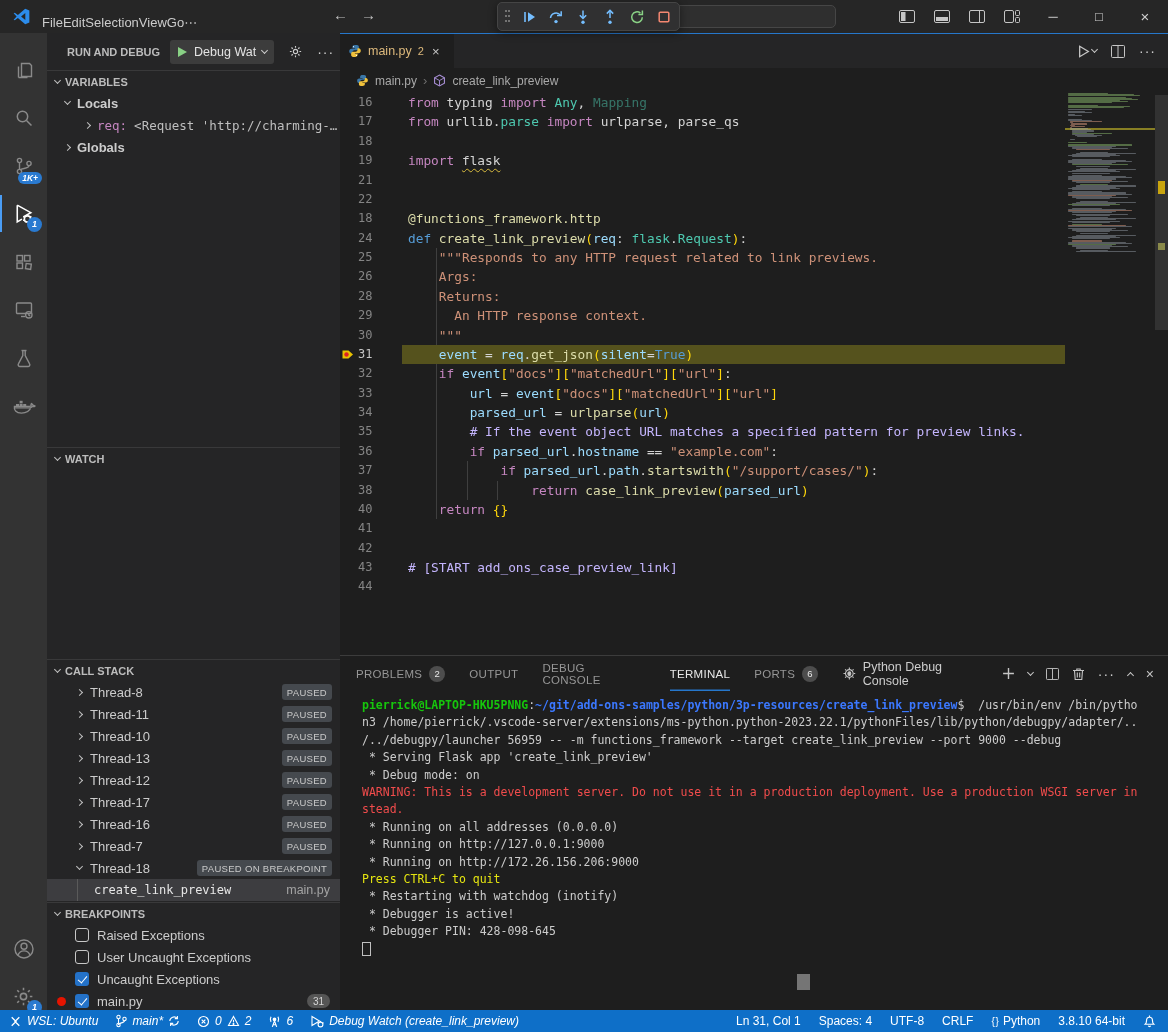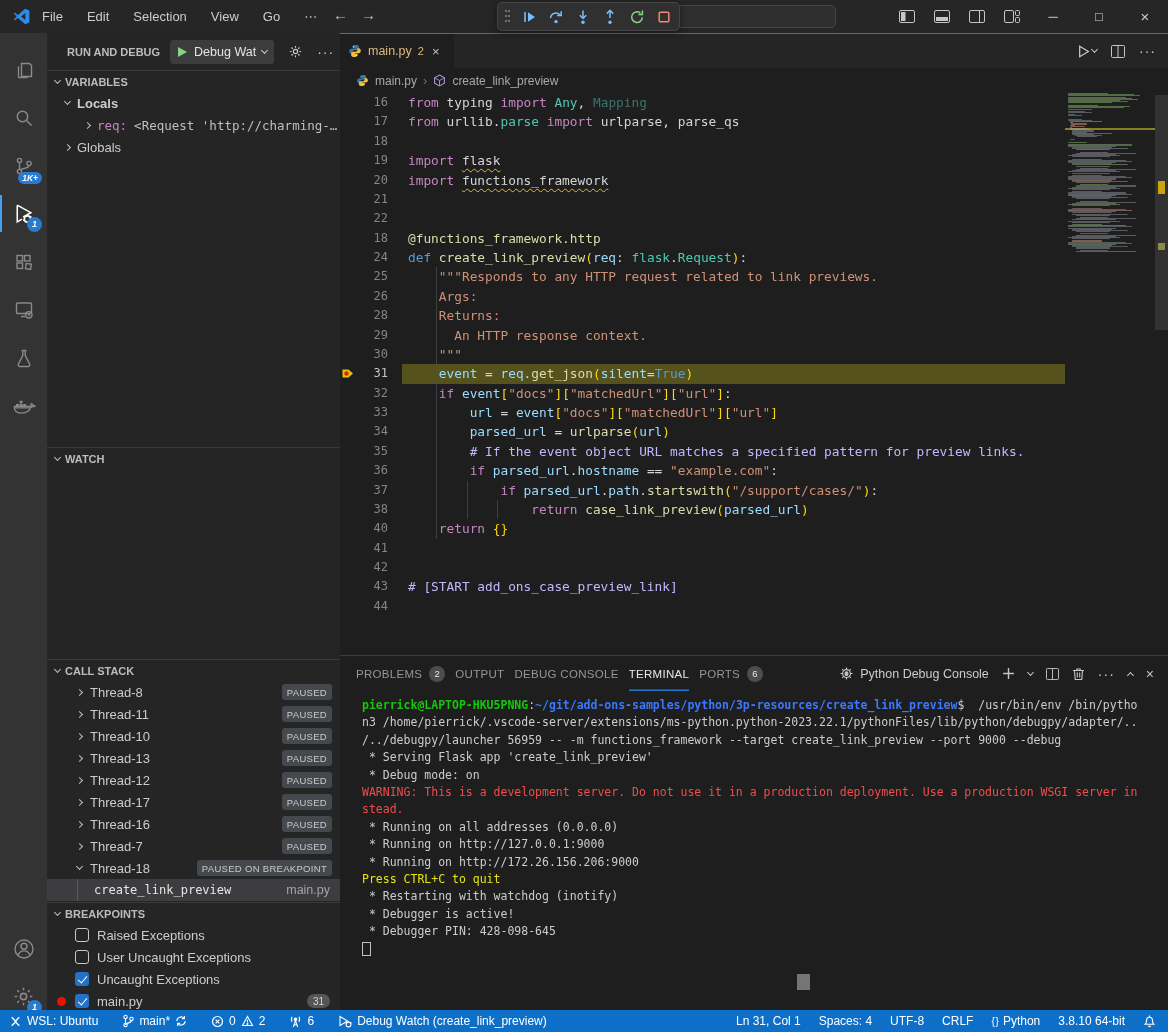--- a/index.html
+++ b/index.html
@@ -3,21 +3,21 @@
 <meta charset="utf-8">
 <style>
   * { box-sizing: border-box; margin: 0; padding: 0; }
   html,body { width:1168px; height:1032px; overflow:hidden; background:#1e1e1e;
     font-family:"Liberation Sans",sans-serif; -webkit-font-smoothing:antialiased; }
   .app { position:relative; width:1168px; height:1032px; background:#1e1e1e; color:#ccc; }
 
   
   .titlebar { position:absolute; top:0; left:0; width:1168px; height:33px; background:#262626; z-index:20; }
   .vslogo { position:absolute; left:13px; top:8px; }
-  .menus { position:absolute; left:42px; top:0; height:33px; display:flex; align-items:center; gap:24px; }
+  .menus { position:absolute; left:42px; top:6px; height:33px; display:flex; align-items:center; }
   .menu { font-size:13px; color:#cccccc; cursor:default; }
   .navarrow { position:absolute; top:6px; font-size:15px; color:#c0c0c0; }
   .cmdcenter { position:absolute; left:560px; top:5px; width:276px; height:23px; background:#2f2f2f;
     border:1px solid #464646; border-radius:5px; overflow:hidden; }
   .cmdcenter span { display:block; padding:3px 0 0 4px; font-size:12px; color:#9d9d9d; white-space:nowrap; }
   .dbgtoolbar { position:absolute; left:497px; top:2px; height:29px; background:#303031; border:1px solid #454545;
     border-radius:5px; box-shadow:0 2px 8px rgba(0,0,0,.45); display:flex; align-items:center; padding:0 7px; gap:11px; z-index:30; }
   .grip { width:5px; height:13px; position:relative; }
   .grip i { position:absolute; width:2px; height:2px; background:#8a8a8a; border-radius:50%;
     box-shadow:3px 0 0 #8a8a8a, 0 5px 0 #8a8a8a, 3px 5px 0 #8a8a8a, 0 10px 0 #8a8a8a, 3px 10px 0 #8a8a8a; }
@@ -75,59 +75,59 @@
   .tab-badge { font-size:11px; color:#ddb97c; }
   .tab-close { color:#c5c5c5; font-size:13px; margin-left:2px; }
   .ed-actions { margin-left:auto; display:flex; align-items:center; gap:14px; padding-right:12px; color:#c5c5c5; }
   .crumbs { position:absolute; top:35px; left:0; right:0; height:25px; display:flex; align-items:center; gap:6px; padding-left:16px;
     font-size:12px; color:#a9a9a9; background:#1e1e1e; }
   .crumb-sep { color:#6e6e6e; font-size:13px; }
 
   .codearea { position:absolute; top:60px; left:0; right:0; height:562px; background:#1e1e1e; overflow:hidden; }
   #code-lines { position:absolute; left:0; top:0; right:103px; bottom:0; overflow:hidden; }
   .line { position:relative; height:19.38px; font-family:"DejaVu Sans Mono",monospace; font-size:12.8px; line-height:19.38px; white-space:pre; }
-  .line .ln { position:absolute; left:18px; width:30px; text-align:right; color:#858585; font-size:12px; z-index:2; }
+  .line .ln { position:absolute; left:18px; width:30px; color:#858585; font-size:12px; z-index:2; }
   .line .ltext { position:absolute; left:68px; z-index:2; }
   .line .guide { position:absolute; top:0; bottom:0; width:1px; background:#3f3f3f; z-index:1; }
   .line.cur::after { content:""; position:absolute; left:62px; right:0; top:0; bottom:0; background:var(--curline); z-index:0; }
   .line.cur .ln { color:#c6c6c6; }
   .cur-arrow { position:absolute; left:1px; top:2px; z-index:3; }
   .t-kw{color:#C586C0}.t-def{color:#569CD6}.t-fn{color:#DCDCAA}.t-var{color:#9CDCFE}.t-str{color:#CE9178}
   .t-com{color:#c4b5fd}.t-typ{color:#4EC9B0}.t-dim{color:#4EC9B0;opacity:.5}.t-txt{color:#D4D4D4}.t-brk{color:#FFD70B}
   .t-sqg{color:#D4D4D4;text-decoration:underline wavy #d7ba3e; text-decoration-thickness:1px; text-underline-offset:3px;}
 
   .minimap { position:absolute; top:0; right:13px; width:90px; bottom:0; background:#1e1e1e; }
   .mmbar { position:absolute; height:1.1px; border-radius:.5px; }
   .mmcur { position:absolute; left:0; width:90px; height:2.4px; background:#887f24; }
   .ruler { position:absolute; top:0; right:0; width:13px; bottom:0; }
   .ruler .slider { position:absolute; left:0; right:0; top:2px; height:235px; background:rgba(121,121,121,.22); }
   .ruler .mk-warn { position:absolute; left:3px; width:7px; top:88px; height:13px; background:#c9a50e; }
   .ruler .mk-mod { position:absolute; left:3px; width:7px; top:150px; height:7px; background:#8a8a4a; }
 
   
   .panel { position:absolute; top:622px; left:0; right:0; height:355px; background:#1e1e1e; border-top:1px solid #3c3c3c; }
-  .panel-tabs { position:absolute; top:0; left:0; right:0; height:35px; display:flex; align-items:center; padding-left:16px; gap:10px; }
+  .panel-tabs { position:absolute; top:0; left:0; right:0; height:35px; display:flex; align-items:center; padding-left:16px; gap:24px; }
   .ptab { display:flex; align-items:center; gap:7px; height:35px; font-size:11.5px; letter-spacing:.3px; color:#969696; }
   .ptab.active { color:#e7e7e7; box-shadow:inset 0 -1.5px 0 var(--accent); }
   .pt-badge { background:#4d4d4d; color:#e8e8e8; font-size:9.5px; min-width:16px; height:16px; border-radius:8px;
     display:flex; align-items:center; justify-content:center; padding:0 4px; }
   .panel-right { margin-left:auto; display:flex; align-items:center; gap:13px; padding-right:14px; color:#cccccc; }
   .console-label { font-size:12.5px; color:#cccccc; display:flex; align-items:center; gap:6px; }
   .pr-icon { display:flex; align-items:center; color:#c5c5c5; }
   #terminal { position:absolute; top:36px; left:0; right:0; bottom:0; padding:5px 0 16px 22px; overflow:hidden; }
   .tline { height:17.4px; font-family:"DejaVu Sans Mono",monospace; font-size:11.5px; line-height:17.4px; white-space:pre; }
   .c-fg{color:#cccccc}.c-green{color:#16c60c;font-weight:bold}.c-blue{color:#3b78ff;font-weight:bold}
   .c-red{color:#f14c4c}.c-yellow{color:#e5e510}
   .term-cursor { width:9px; height:14px; border:1px solid #c0c0c0; margin-top:2px; }
   .term-block { position:absolute; left:457px; top:318px; width:13px; height:16px; background:#757575; }
 
   
   .statusbar { position:absolute; left:0; bottom:0; width:1168px; height:22px; background:var(--statusblue);
     display:flex; align-items:center; color:#fff; font-size:12px; z-index:25; }
-  .sb-left { display:flex; align-items:center; gap:24px; padding-left:9px; }
+  .sb-left { display:flex; align-items:center; gap:17px; padding-left:9px;font-style:italic; }
   .sb-right { margin-left:auto; display:flex; align-items:center; gap:18px; padding-right:12px; }
   .st-item { display:flex; align-items:center; gap:5px; white-space:nowrap; }
   .st-item svg { flex:none; }
 
   svg { display:block; }
 </style>
 </head>
 <body>
 
 <div class="app">
@@ -335,21 +335,21 @@
         <span class="chev d"></span>
         <span style="font-weight:bold">Locals</span>
       </div>
       <div class="row" style="padding-left:38px;gap:7px">
         <span class="chev r"></span>
         <span class="varname" style="font-family:'DejaVu Sans Mono',monospace;font-size:12.5px">req:</span>
         <span class="varval" style="font-family:'DejaVu Sans Mono',monospace;font-size:12.5px">&lt;Request 'http://charming-tro…</span>
       </div>
       <div class="row" style="padding-left:18px;gap:7px">
         <span class="chev r"></span>
-        <span style="font-weight:normal">Globals</span>
+        <span style="font-weight:bold">Globals</span>
       </div>
     </div>
 
     <div class="section" style="top:414px">
       <div class="sec-h">
         <span class="chev d"></span>
         <span>WATCH</span>
       </div>
     </div>
 
@@ -486,21 +486,20 @@
         </svg>
       <span>create_link_preview</span>
     </div>
 
     <div class="codearea">
       <div id="code-lines">
           <div class="line"><span class="ln">16</span><span class="ltext"><span class="t-kw">from</span><span class="t-txt"> typing </span><span class="t-kw">import</span><span class="t-txt"> </span><span class="t-typ">Any</span><span class="t-txt">, </span><span class="t-dim">Mapping</span></span></div>
           <div class="line"><span class="ln">17</span><span class="ltext"><span class="t-kw">from</span><span class="t-txt"> urllib.</span><span class="t-typ">parse</span><span class="t-txt"> </span><span class="t-kw">import</span><span class="t-txt"> urlparse, parse_qs</span></span></div>
           <div class="line"><span class="ln">18</span><span class="ltext"></span></div>
           <div class="line"><span class="ln">19</span><span class="ltext"><span class="t-kw">import</span><span class="t-txt"> </span><span class="t-sqg">flask</span></span></div>
-          <div class="line"><span class="ln">20</span><span class="ltext"><span class="t-kw">import</span><span class="t-txt"> </span><span class="t-sqg">functions_framework</span></span></div>
           <div class="line"><span class="ln">21</span><span class="ltext"></span></div>
           <div class="line"><span class="ln">22</span><span class="ltext"></span></div>
           <div class="line"><span class="ln">18</span><span class="ltext"><span class="t-fn">@functions_framework.http</span></span></div>
           <div class="line"><span class="ln">24</span><span class="ltext"><span class="t-def">def</span><span class="t-txt"> </span><span class="t-fn">create_link_preview</span><span class="t-brk">(</span><span class="t-var">req</span><span class="t-txt">:</span><span class="t-txt"> </span><span class="t-typ">flask</span><span class="t-txt">.</span><span class="t-typ">Request</span><span class="t-brk">)</span><span class="t-txt">:</span></span></div>
           <div class="line"><div class="guide" style="left: 95.8px;"></div><span class="ln">25</span><span class="ltext"><span class="t-txt">    </span><span class="t-str">"""Responds to any HTTP request related to link previews.</span></span></div>
           <div class="line"><div class="guide" style="left: 95.8px;"></div><span class="ln">26</span><span class="ltext"><span class="t-txt">    </span><span class="t-str">Args:</span></span></div>
           <div class="line"><div class="guide" style="left: 95.8px;"></div><span class="ln">28</span><span class="ltext"><span class="t-txt">    </span><span class="t-str">Returns:</span></span></div>
           <div class="line"><div class="guide" style="left: 95.8px;"></div><span class="ln">29</span><span class="ltext"><span class="t-txt">      </span><span class="t-str">An HTTP response context.</span></span></div>
           <div class="line"><div class="guide" style="left: 95.8px;"></div><span class="ln">30</span><span class="ltext"><span class="t-txt">    </span><span class="t-str">"""</span></span></div>
           <div class="line cur"><span class="cur-arrow"><svg width="15" height="15" viewBox="0 0 15 15">

